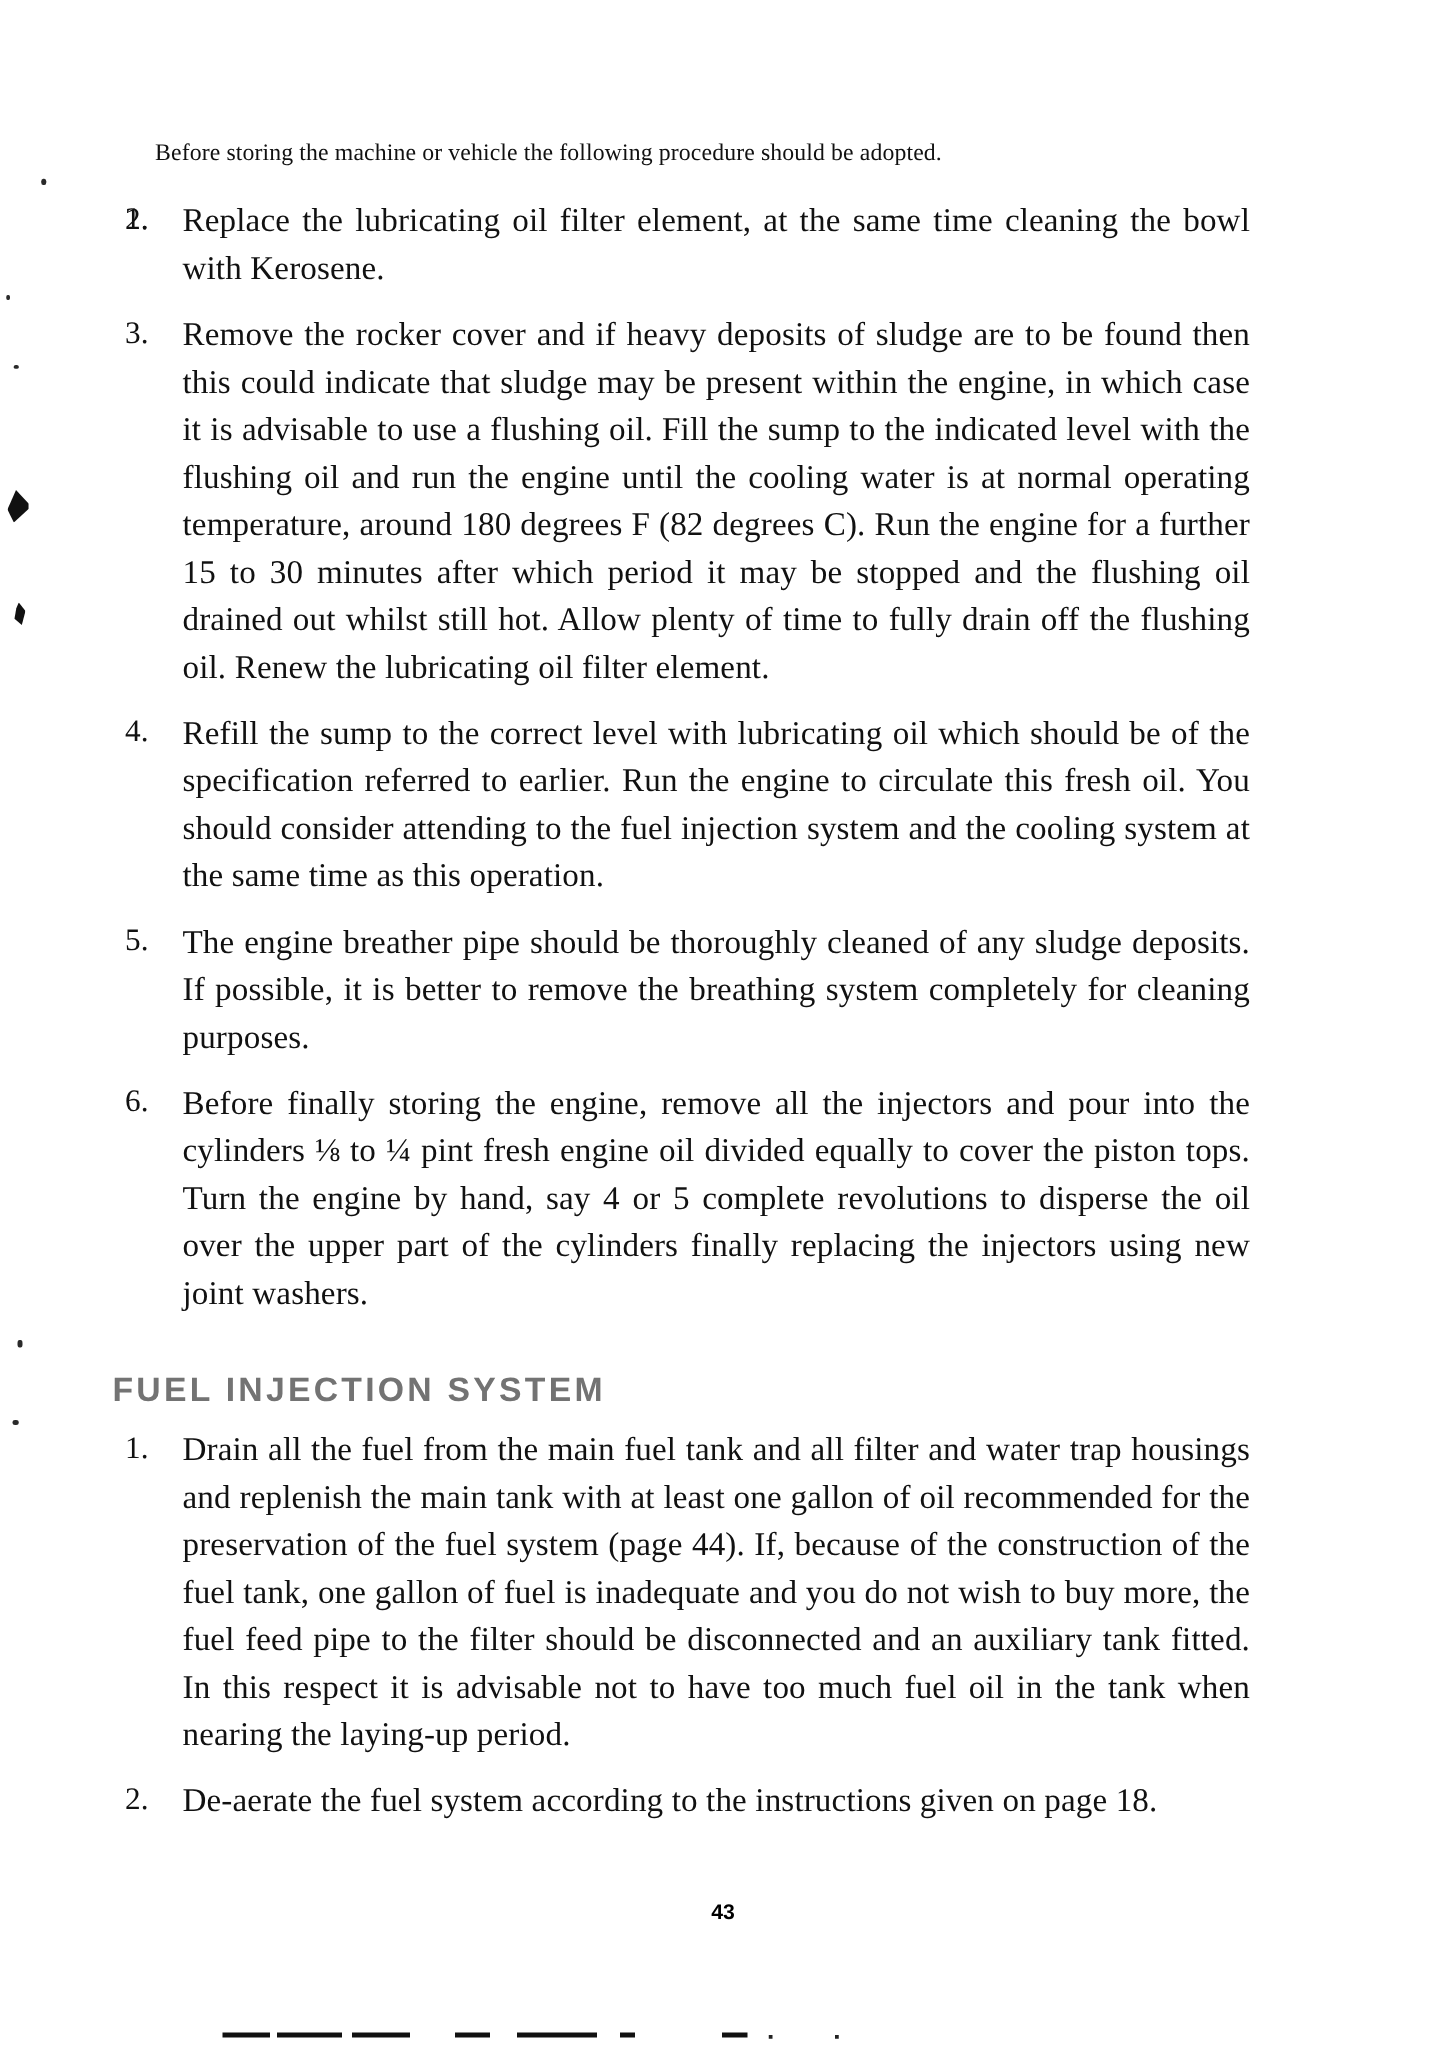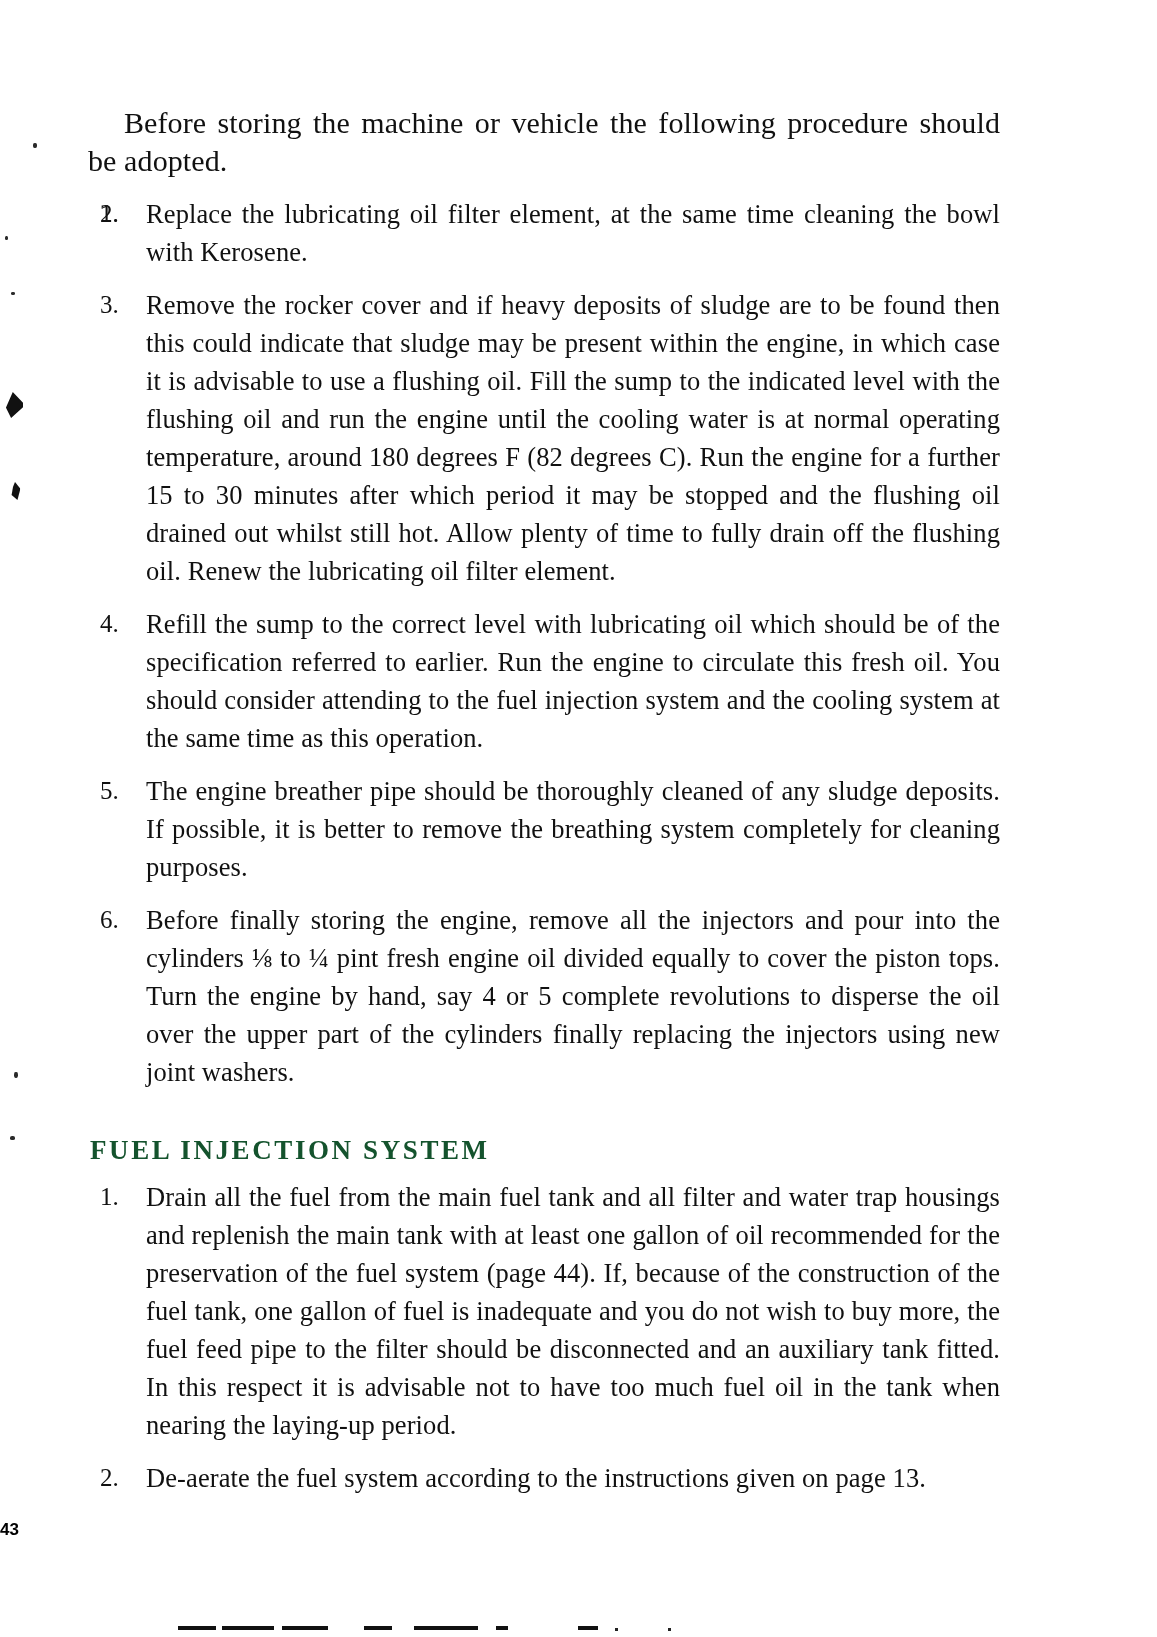--- a/index.html
+++ b/index.html
@@ -26,21 +26,21 @@
 
   
   .column {
     position: absolute;
     left: 88px;
     top: 104px;
     width: 912px;
   }
 
   .intro {
-    font-size: 30px;
+    font-size: 19px;
     line-height: 38px;
     text-align: justify;
     text-justify: inter-word;
     margin: 0 0 14px 0;
     text-indent: 36px;
     letter-spacing: 0.1px;
   }
 
   ol.numlist {
     list-style: none;
@@ -74,39 +74,39 @@
   }
 
   
   ol.numlist > li .body,
   .intro .body {
     display: inline;
   }
 
   
   .section-heading {
-    font-family: Liberation Serif, serif;
+    font-family: Liberation Sans, sans-serif;
     font-weight: bold;
     font-size: 27px;
     letter-spacing: 2.6px;
     margin: 44px 0 12px 2px;
-    color: #14532d;
+    color: #737373;
   }
 
   .section-block {
     margin-top: 0;
   }
 
   
   .folio {
     position: absolute;
     left: 0;
     right: 0;
     top: 1520px;
-    text-align: left;
+    text-align: center;
     font-family: "Liberation Sans", "DejaVu Sans", sans-serif;
     font-weight: bold;
     font-size: 17px;
     color: #000000;
   }
 
   
   .speck {
     position: absolute;
     background: #2a2a2a;
@@ -208,21 +208,21 @@
 
     <h2 class="section-heading">FUEL INJECTION SYSTEM</h2>
 
     <ol class="numlist section-block">
       <li>
         <span class="marker">1.</span>
         <span class="body">Drain all the fuel from the main fuel tank and all filter and water trap housings and replenish the main tank with at least one gallon of oil recommended for the preservation of the fuel system (page 44). If, because of the construction of the fuel tank, one gallon of fuel is inadequate and you do not wish to buy more, the fuel feed pipe to the filter should be disconnected and an auxiliary tank fitted. In this respect it is advisable not to have too much fuel oil in the tank when nearing the laying-up period.</span>
       </li>
       <li>
         <span class="marker">2.</span>
-        <span class="body">De-aerate the fuel system according to the instructions given on page 13.</span>
+        <span class="body">De-aerate the fuel system according to the instructions given on page 18.</span>
       </li>
     </ol>
 
   </div>
 
   <div class="folio">43</div>
 
   <div class="bottom-edge"></div>
   <div class="bottom-edge-dot" style="left:615px;"></div>
   <div class="bottom-edge-dot" style="left:668px;"></div>

